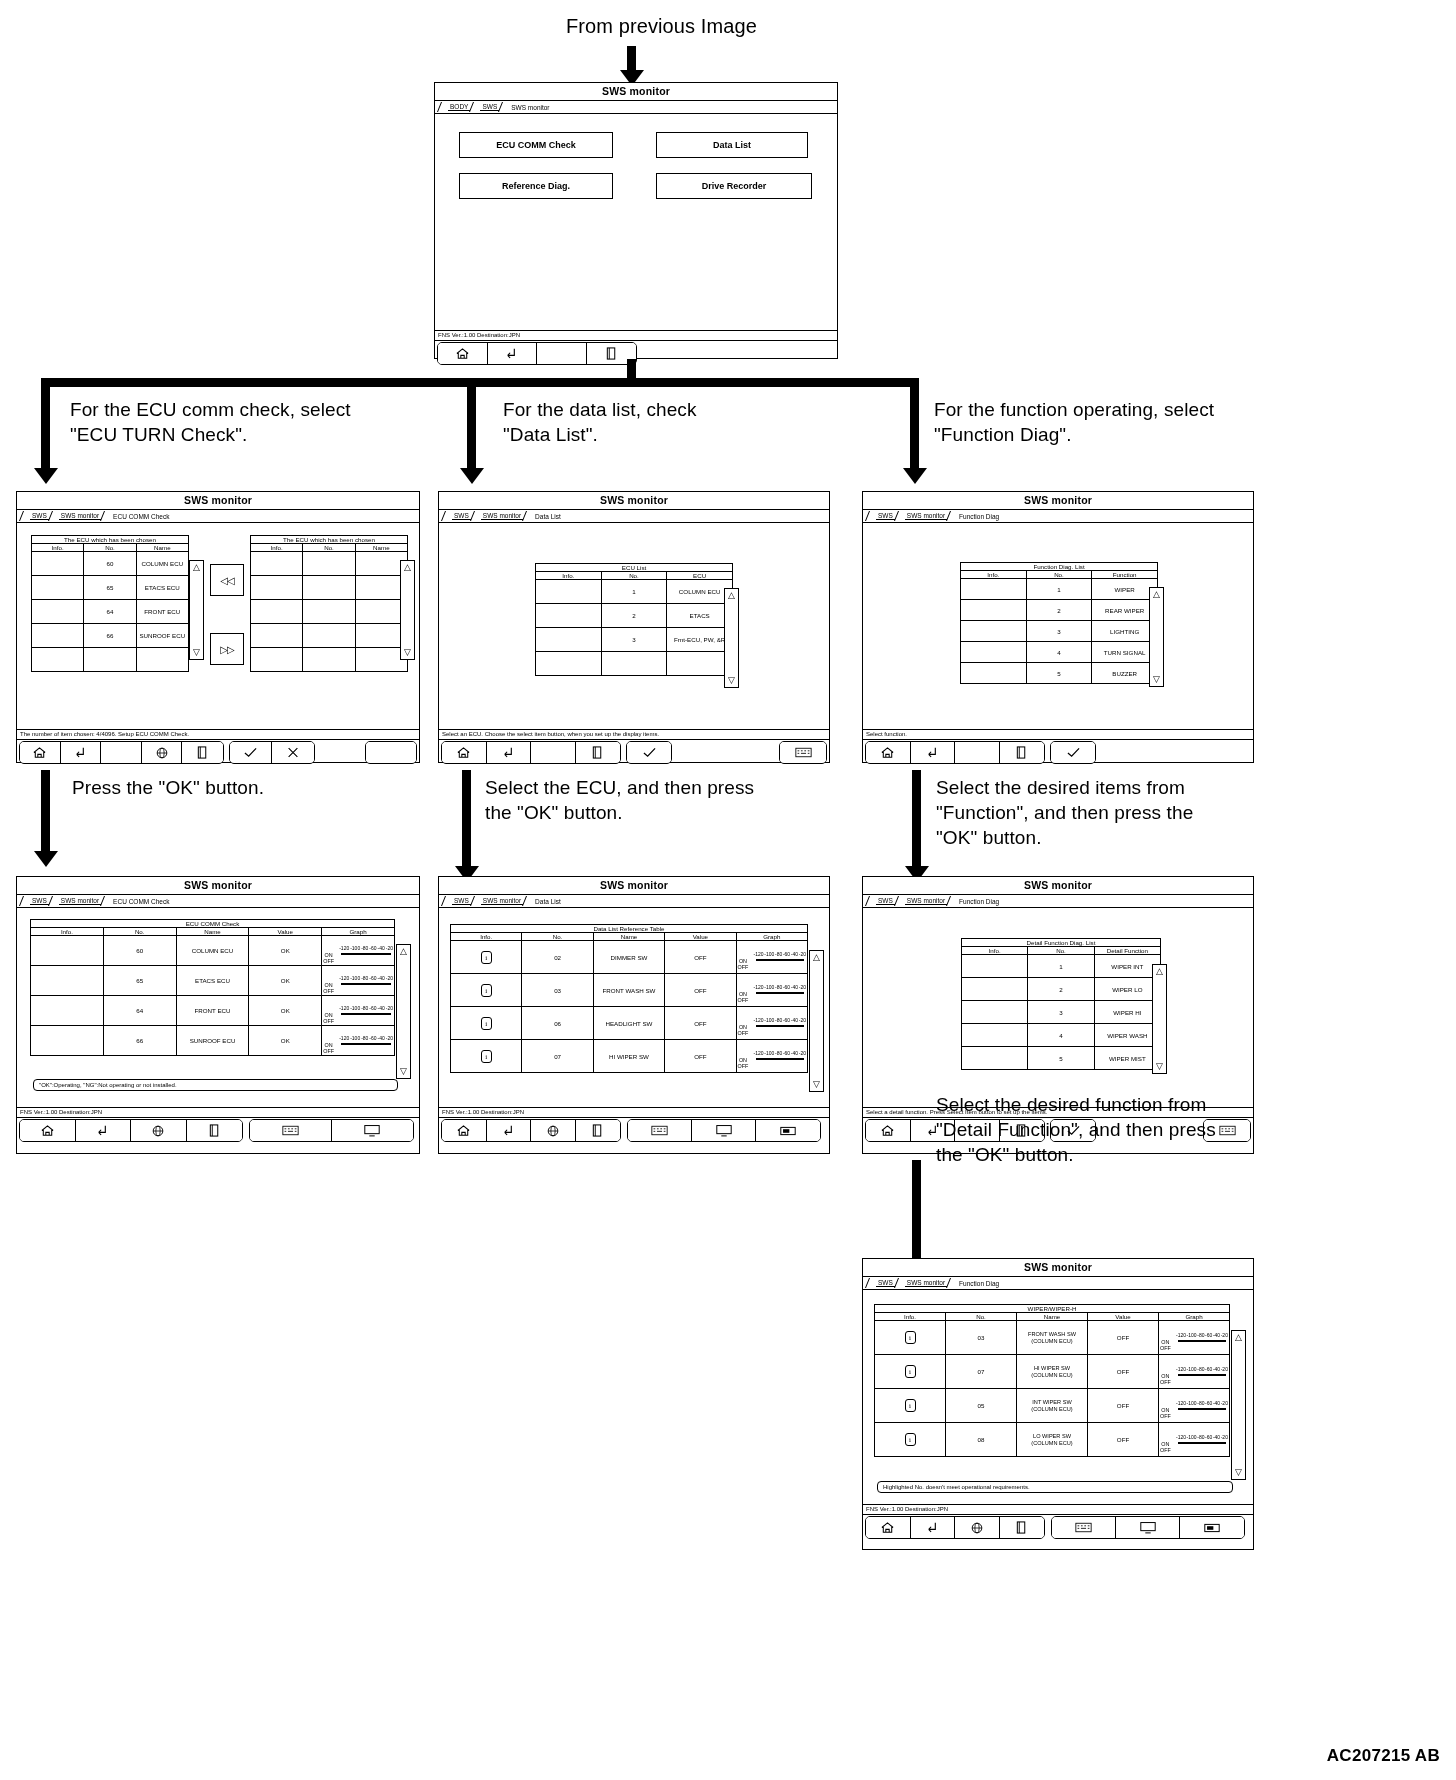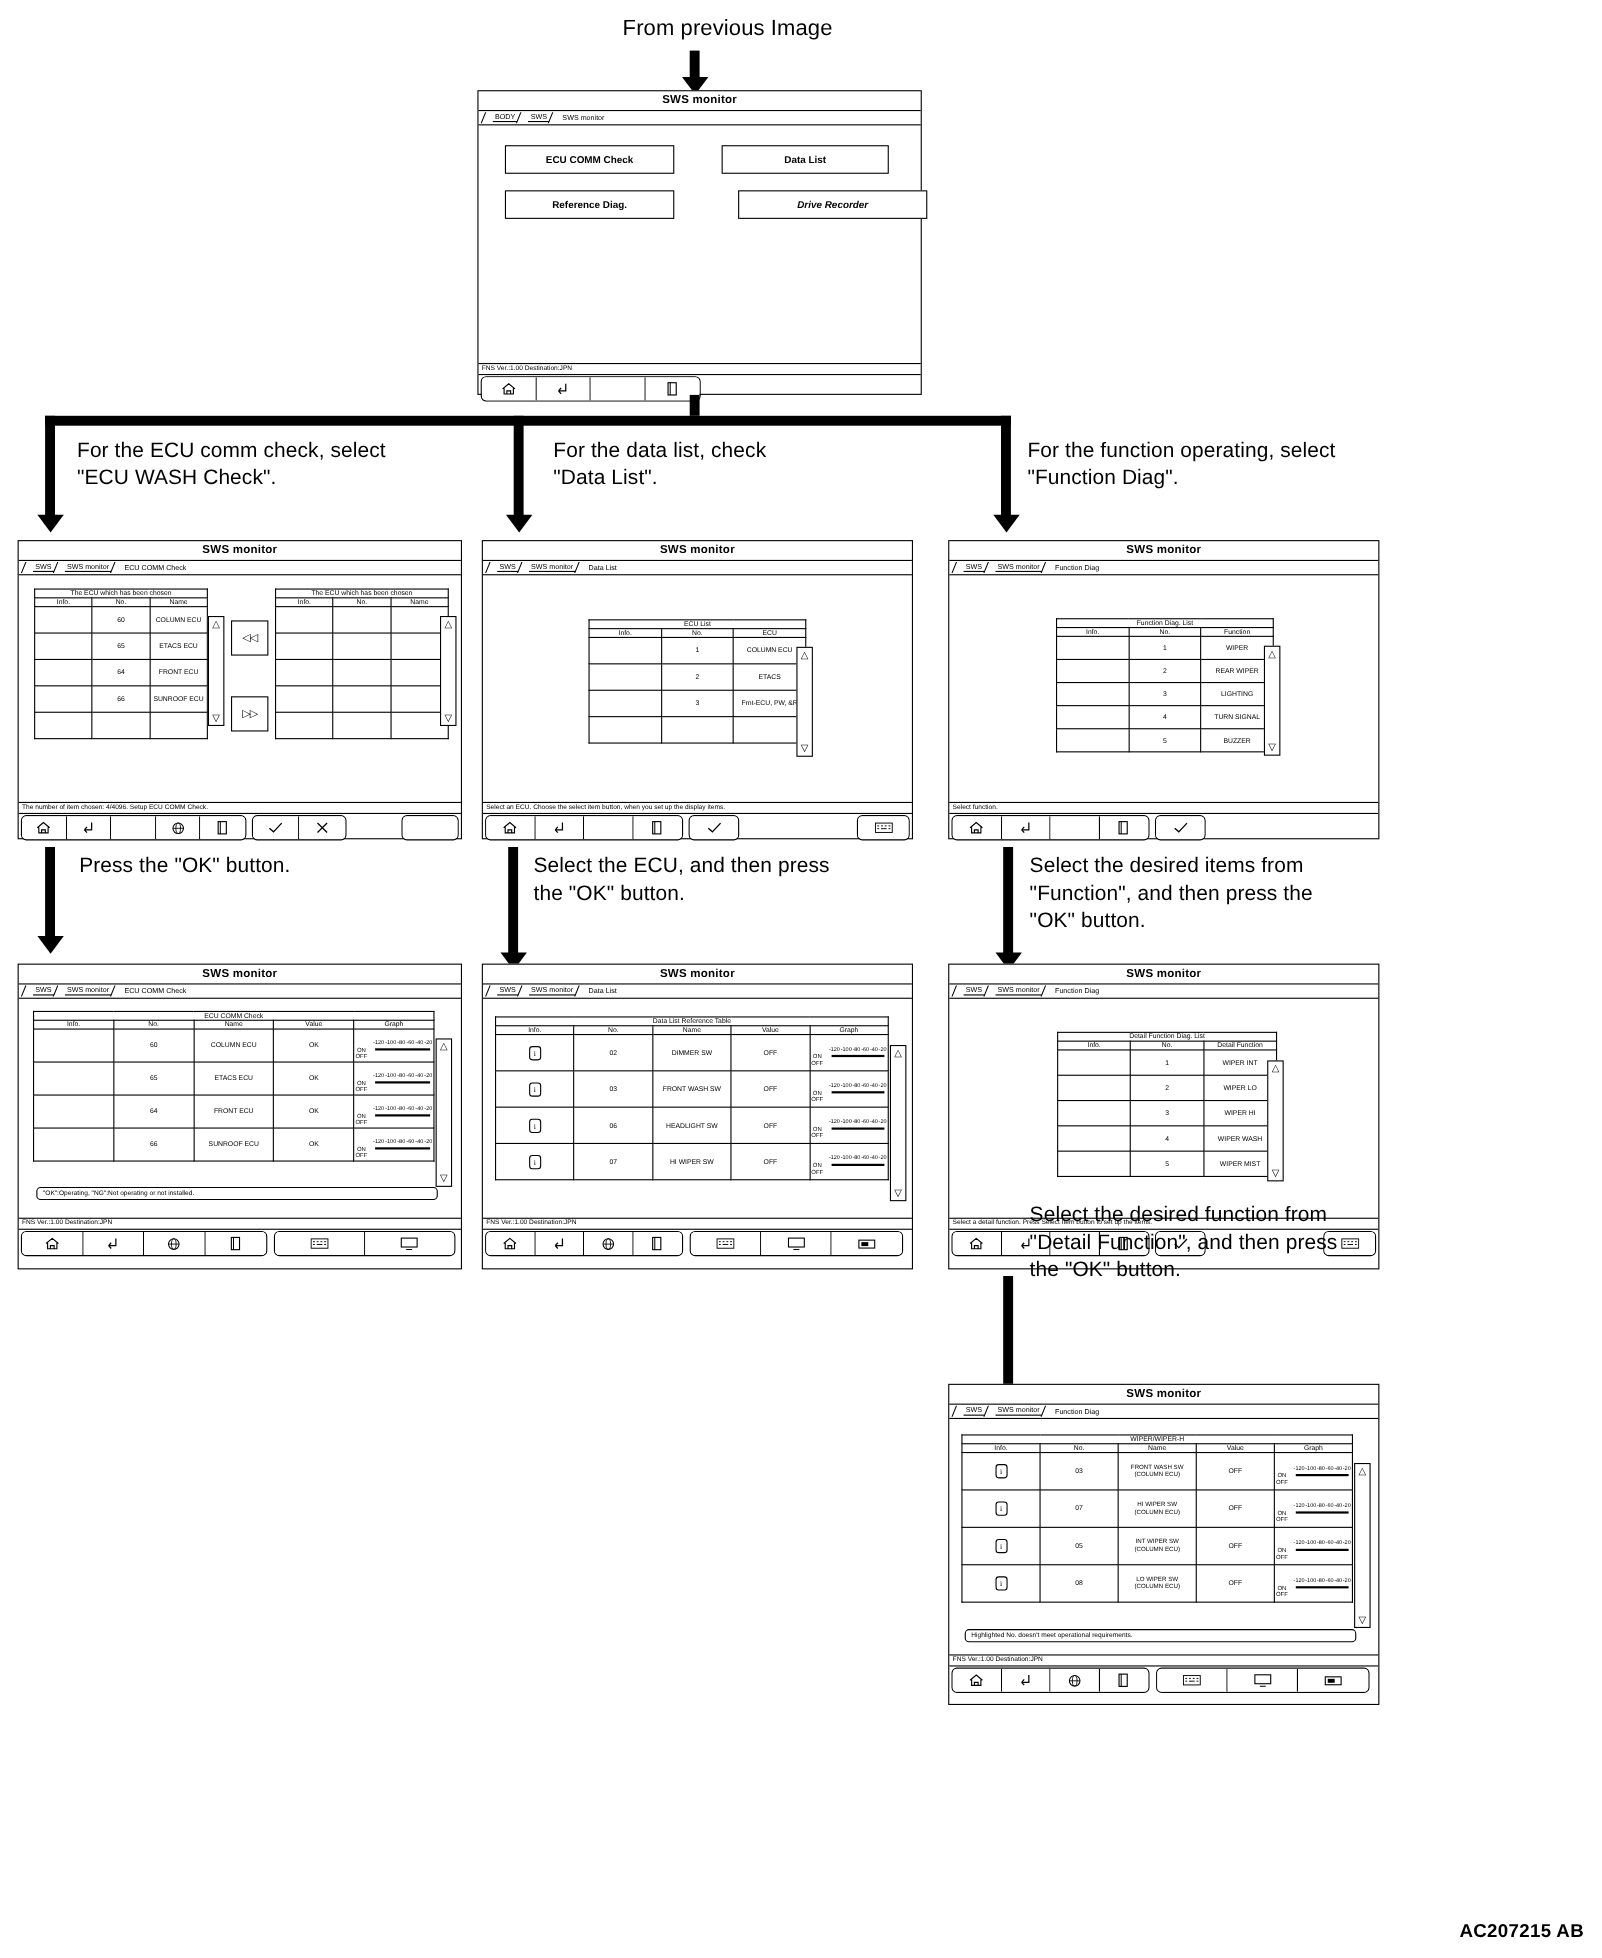--- a/index.html
+++ b/index.html
@@ -144,21 +144,21 @@
       </span>
     <span class="crumb">
         <i class="slash"></i>
         <span class="ctext">SWS monitor</span>
       </span>
   </div>
   <div class="win-body" style="height:216px; position:relative;">
     <div class="menubtn" style="left:24px; top:18px; width:154px; height:26px;">ECU COMM Check</div>
     <div class="menubtn" style="left:221px; top:18px; width:152px; height:26px;">Data List</div>
     <div class="menubtn" style="left:24px; top:59px; width:154px; height:26px;">Reference Diag.</div>
-    <div class="menubtn" style="left:236px; top:59px; width:172px; height:26px;font-style:italic;">Drive Recorder</div>
+    <div class="menubtn" style="left:221px; top:59px; width:156px; height:26px;">Drive Recorder</div>
   </div>
   <div class="statusbar">FNS Ver.:1.00 Destination:JPN</div>
   <div class="toolbar">
     <div class="tgroup" style="width:200px;">
       <div class="tbtn" style="width:50px;">
         <svg class="ic" width="15" height="15" viewBox="0 0 16 16">
             <path d="M2 8 L8 3 L14 8 M3.5 7.5 V13 H12.5 V7.5 M6.2 13 V10 H9.8 V13" fill="none" stroke="#000" stroke-width="1.1"></path>
           </svg>
       </div>
       <div class="tbtn" style="width:50px;">
@@ -181,21 +181,21 @@
 <div class="arrowline" style="left:627px; top:359px; width:9px; height:19px;"></div>
 <div class="arrowline" style="left:41px; top:378px; width:878px; height:9px;"></div>
 <div class="arrowline" style="left:41px; top:378px; width:9px; height:94px;"></div>
 <div class="arrowhead" style="left:34px; top:468px;"></div>
 <div class="arrowline" style="left:467px; top:378px; width:9px; height:94px;"></div>
 <div class="arrowhead" style="left:460px; top:468px;"></div>
 <div class="arrowline" style="left:910px; top:378px; width:9px; height:94px;"></div>
 <div class="arrowhead" style="left:903px; top:468px;"></div>
 
 <div class="abs caption" style="left:70px; top:397px; width:330px; white-space:pre-line;">For the ECU comm check, select
-"ECU WASH Check".</div>
+"ECU TURN Check".</div>
 <div class="abs caption" style="left:503px; top:397px; width:330px; white-space:pre-line;">For the data list, check
 "Data List".</div>
 <div class="abs caption" style="left:934px; top:397px; width:360px; white-space:pre-line;">For the function operating, select
 "Function Diag".</div>
 
 <div class="win" style="left:16px; top:491px; width:404px; height:272px;">
   <div class="win-title">SWS monitor</div>
   <div class="crumbs">
     <span class="crumb tabbed">
         <i class="slash"></i>

